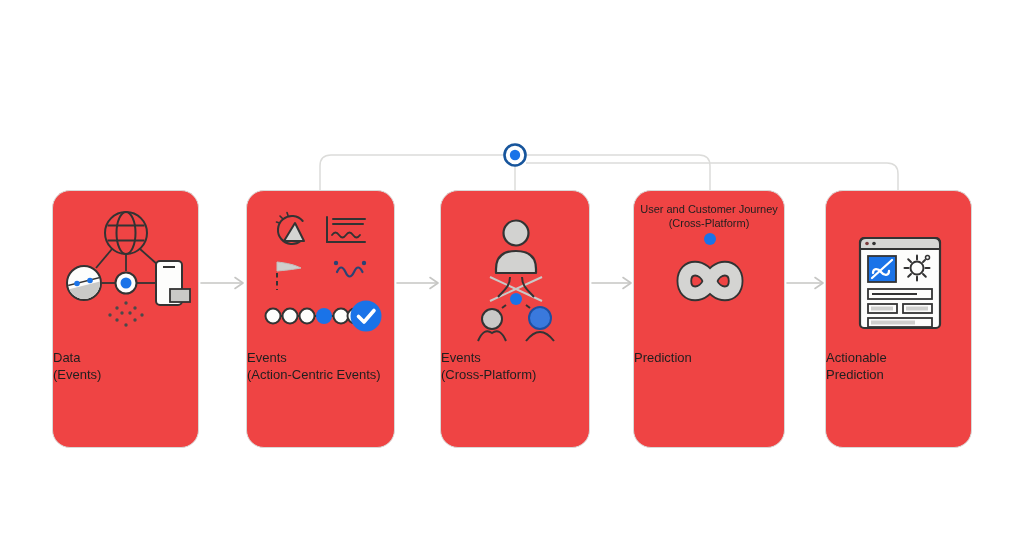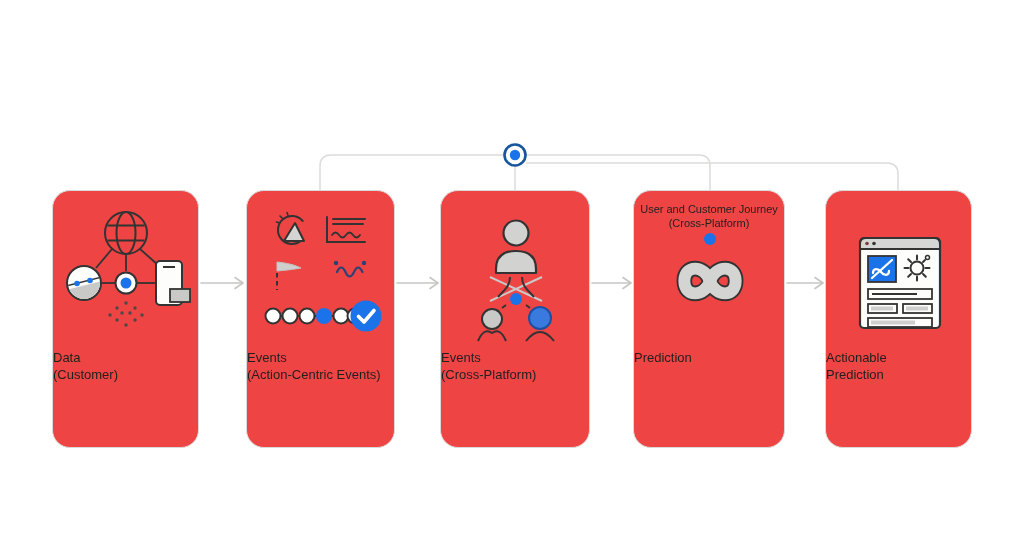--- a/index.html
+++ b/index.html
@@ -116,21 +116,21 @@
           <circle cx="62" cy="106" r="1.7"></circle>
           <circle cx="70" cy="106" r="1.7"></circle>
         <circle cx="82" cy="108" r="1.7"></circle>
           <circle cx="57" cy="113" r="1.7"></circle>
           <circle cx="75" cy="113" r="1.7"></circle>
         <circle cx="66" cy="118" r="1.7"></circle>
       </g>
     </svg>
     <div class="card-label">
       <span>Data</span>
-      <span>(Customer)</span>
+      <span>(Events)</span>
     </div>
   </div>
 
   <div class="card card2">
     <div class="col-icons">
       <svg width="92" height="38" viewBox="0 0 92 38" style="margin-top:6px;">
 
         <g>
           <path d="M26,29.7 A14,14 0 1 1 27.7,10" fill="none" stroke="#333333" stroke-width="2" stroke-linecap="round"></path>
           <polygon points="9,30 20,12 29,30" fill="#d4d4d2" stroke="#333333" stroke-width="2" stroke-linejoin="round"></polygon>

